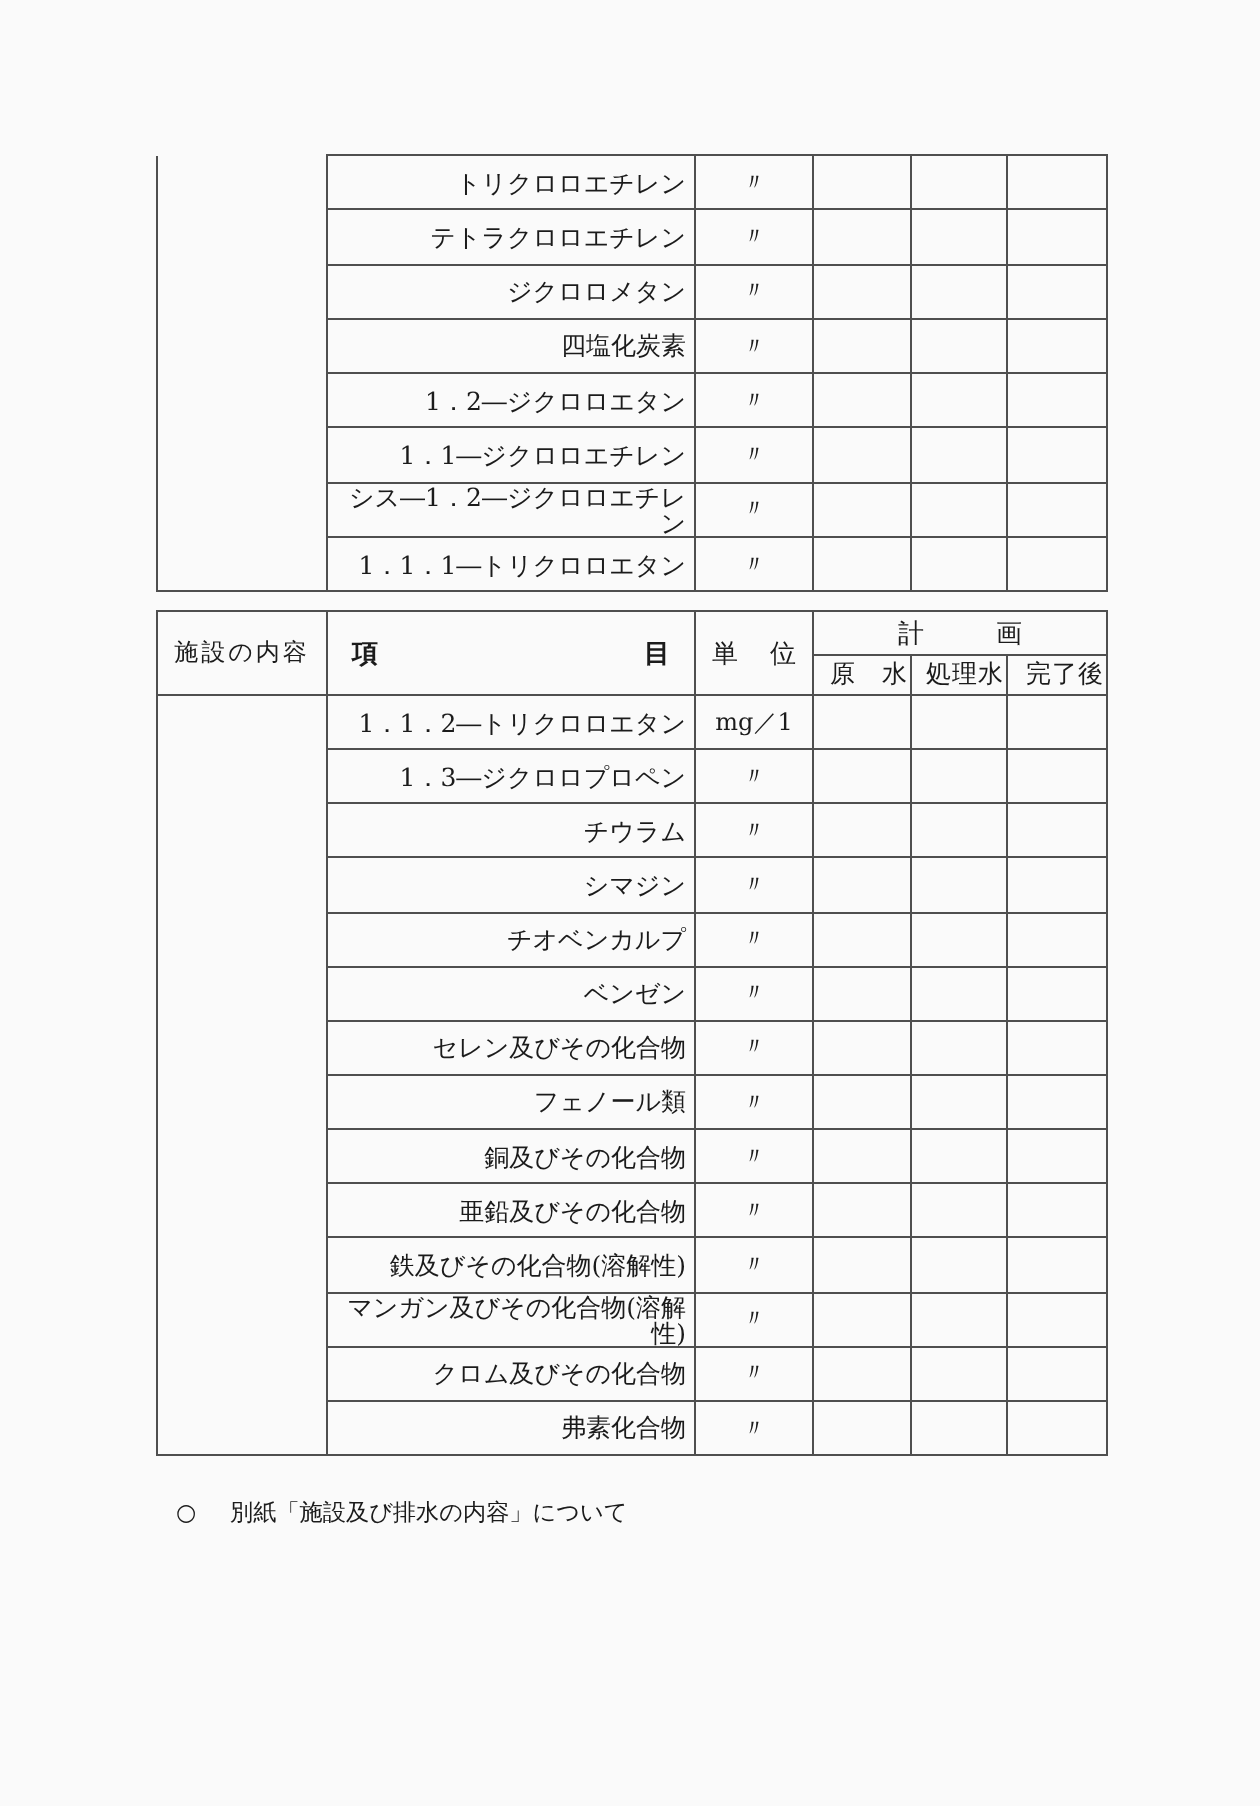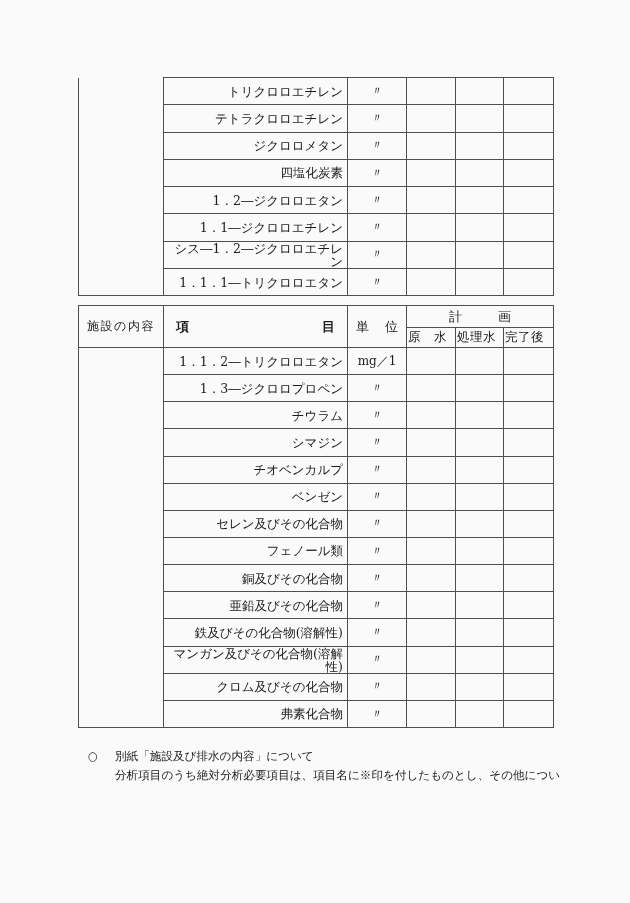--- a/index.html
+++ b/index.html
@@ -67,21 +67,21 @@
   th.th-just{
     font-size:13px;
     text-align:justify;
     text-align-last:justify;
   }
   th.th-item{padding:0 12px;font-weight:bold;}
   th.th-unit{padding:0 8px;}
   th.th-plan{padding:0 42px;}
   th.th-sub{
     font-size:12.5px;
-    text-align:left;
+    text-align:right;
     letter-spacing:0.5px;
   }
 
   .notes{
     position:absolute;
     top:747px;left:0;width:572px;
     font-size:11.6px;
     line-height:19px;
   }
   .note-title{margin-left:88px;}
@@ -286,16 +286,15 @@
           <td class="value-cell"></td>
           <td class="value-cell"></td>
         </tr>
       </tbody>
   </table>
 
   <div class="notes">
     <div class="note-title">
       <span class="bullet">○</span><span>別紙「施設及び排水の内容」について</span>
     </div>
-    <div class="note-line nl-first">分析項目のうち絶対分析必要項目は、項目名に※印を付したものとし、その他につい</div>
   </div>
 
 </div>
 
 </body></html>

